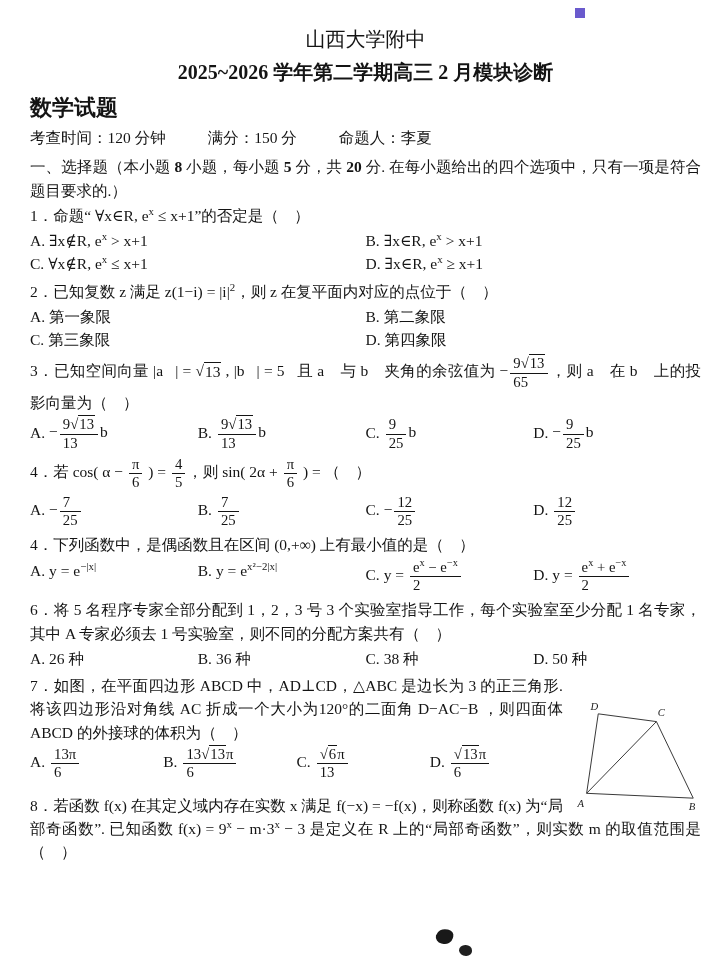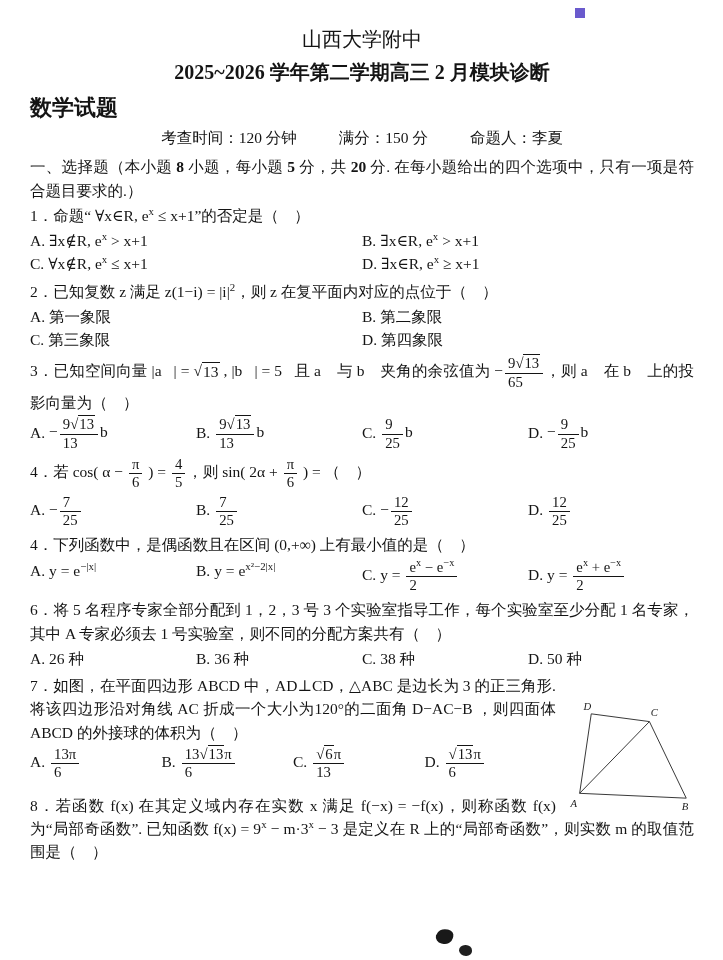--- a/index.html
+++ b/index.html
@@ -2,25 +2,25 @@
 <html><head>
 <meta charset="utf-8">
 <style>
   html,body{margin:0;padding:0}
   body{
     width:723px;height:960px;position:relative;overflow:hidden;
     background:#ffffff;color:#141414;
     font-family:"Liberation Serif","DejaVu Serif",serif;
     font-size:15.5px;line-height:1.5;
   }
-  .page{padding:24px 29px 0 30px;position:relative}
+  .page{padding:24px 22px 0 30px;position:relative}
   .h-school{text-align:center;font-size:20px;font-weight:500;margin:0}
   .h-sub{text-align:center;font-size:20px;font-weight:bold;margin:3px 0 0}
   .h-title{text-align:left;font-size:22px;font-weight:bold;margin:4px 0 2px}
-  .h-info{display:flex;justify-content:center;gap:42px;margin:1px 0 6px;font-size:15.5px}
+  .h-info{display:flex;justify-content:flex-start;gap:42px;margin:1px 0 6px;font-size:15.5px}
   .section-heading{text-align:justify;margin:0 0 2px}
   .question{margin:0 0 4px}
   .q8{margin-top:12px}
   .stem{text-align:justify}
   .options{margin:2px 0 2px}
   .grid4{display:grid;grid-template-columns:repeat(4,1fr)}
   .grid2{display:grid;grid-template-columns:repeat(2,1fr)}
   .option{white-space:nowrap}
   .olabel{margin-right:4px}
   sup{font-size:0.7em;line-height:0}

